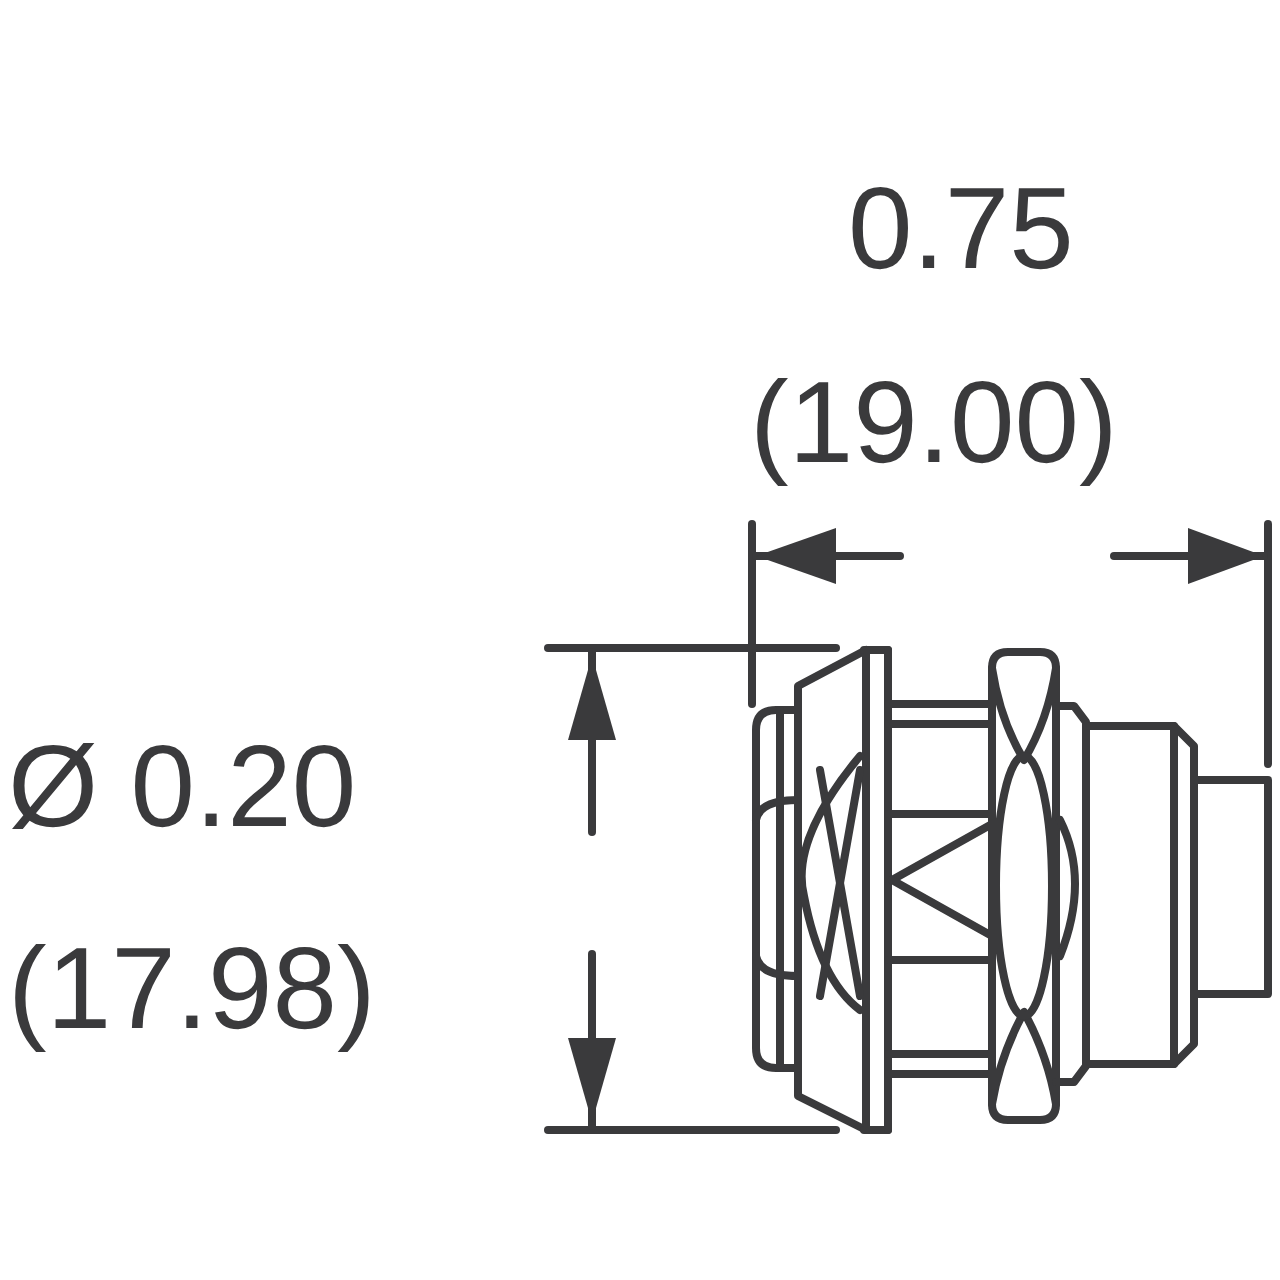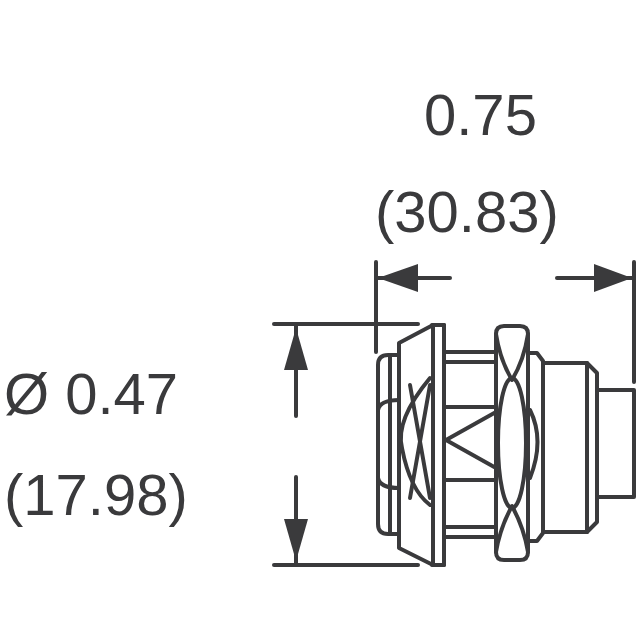--- a/index.html
+++ b/index.html
@@ -79,16 +79,16 @@
       <path class="s" d="M530,410 Q545,440 530,478"></path>
 
       <path class="s" d="M545,363 L587,363 L597,373 L597,522 L587,532 L545,532"></path>
       <line class="s" x1="587" y1="363" x2="587" y2="532"></line>
 
       <path class="s" d="M597,390 L634,390 L634,497 L597,497"></path>
     </g>
   </svg>
 
   <div id="dim-length-in" class="dim-text">0.75</div>
-  <div id="dim-length-mm" class="dim-text">(30.83)</div>
-  <div id="dim-dia-in" class="dim-text">Ø 0.47</div>
+  <div id="dim-length-mm" class="dim-text">(19.00)</div>
+  <div id="dim-dia-in" class="dim-text">Ø 0.20</div>
   <div id="dim-dia-mm" class="dim-text">(17.98)</div>
 </div>
 
 </body></html>

